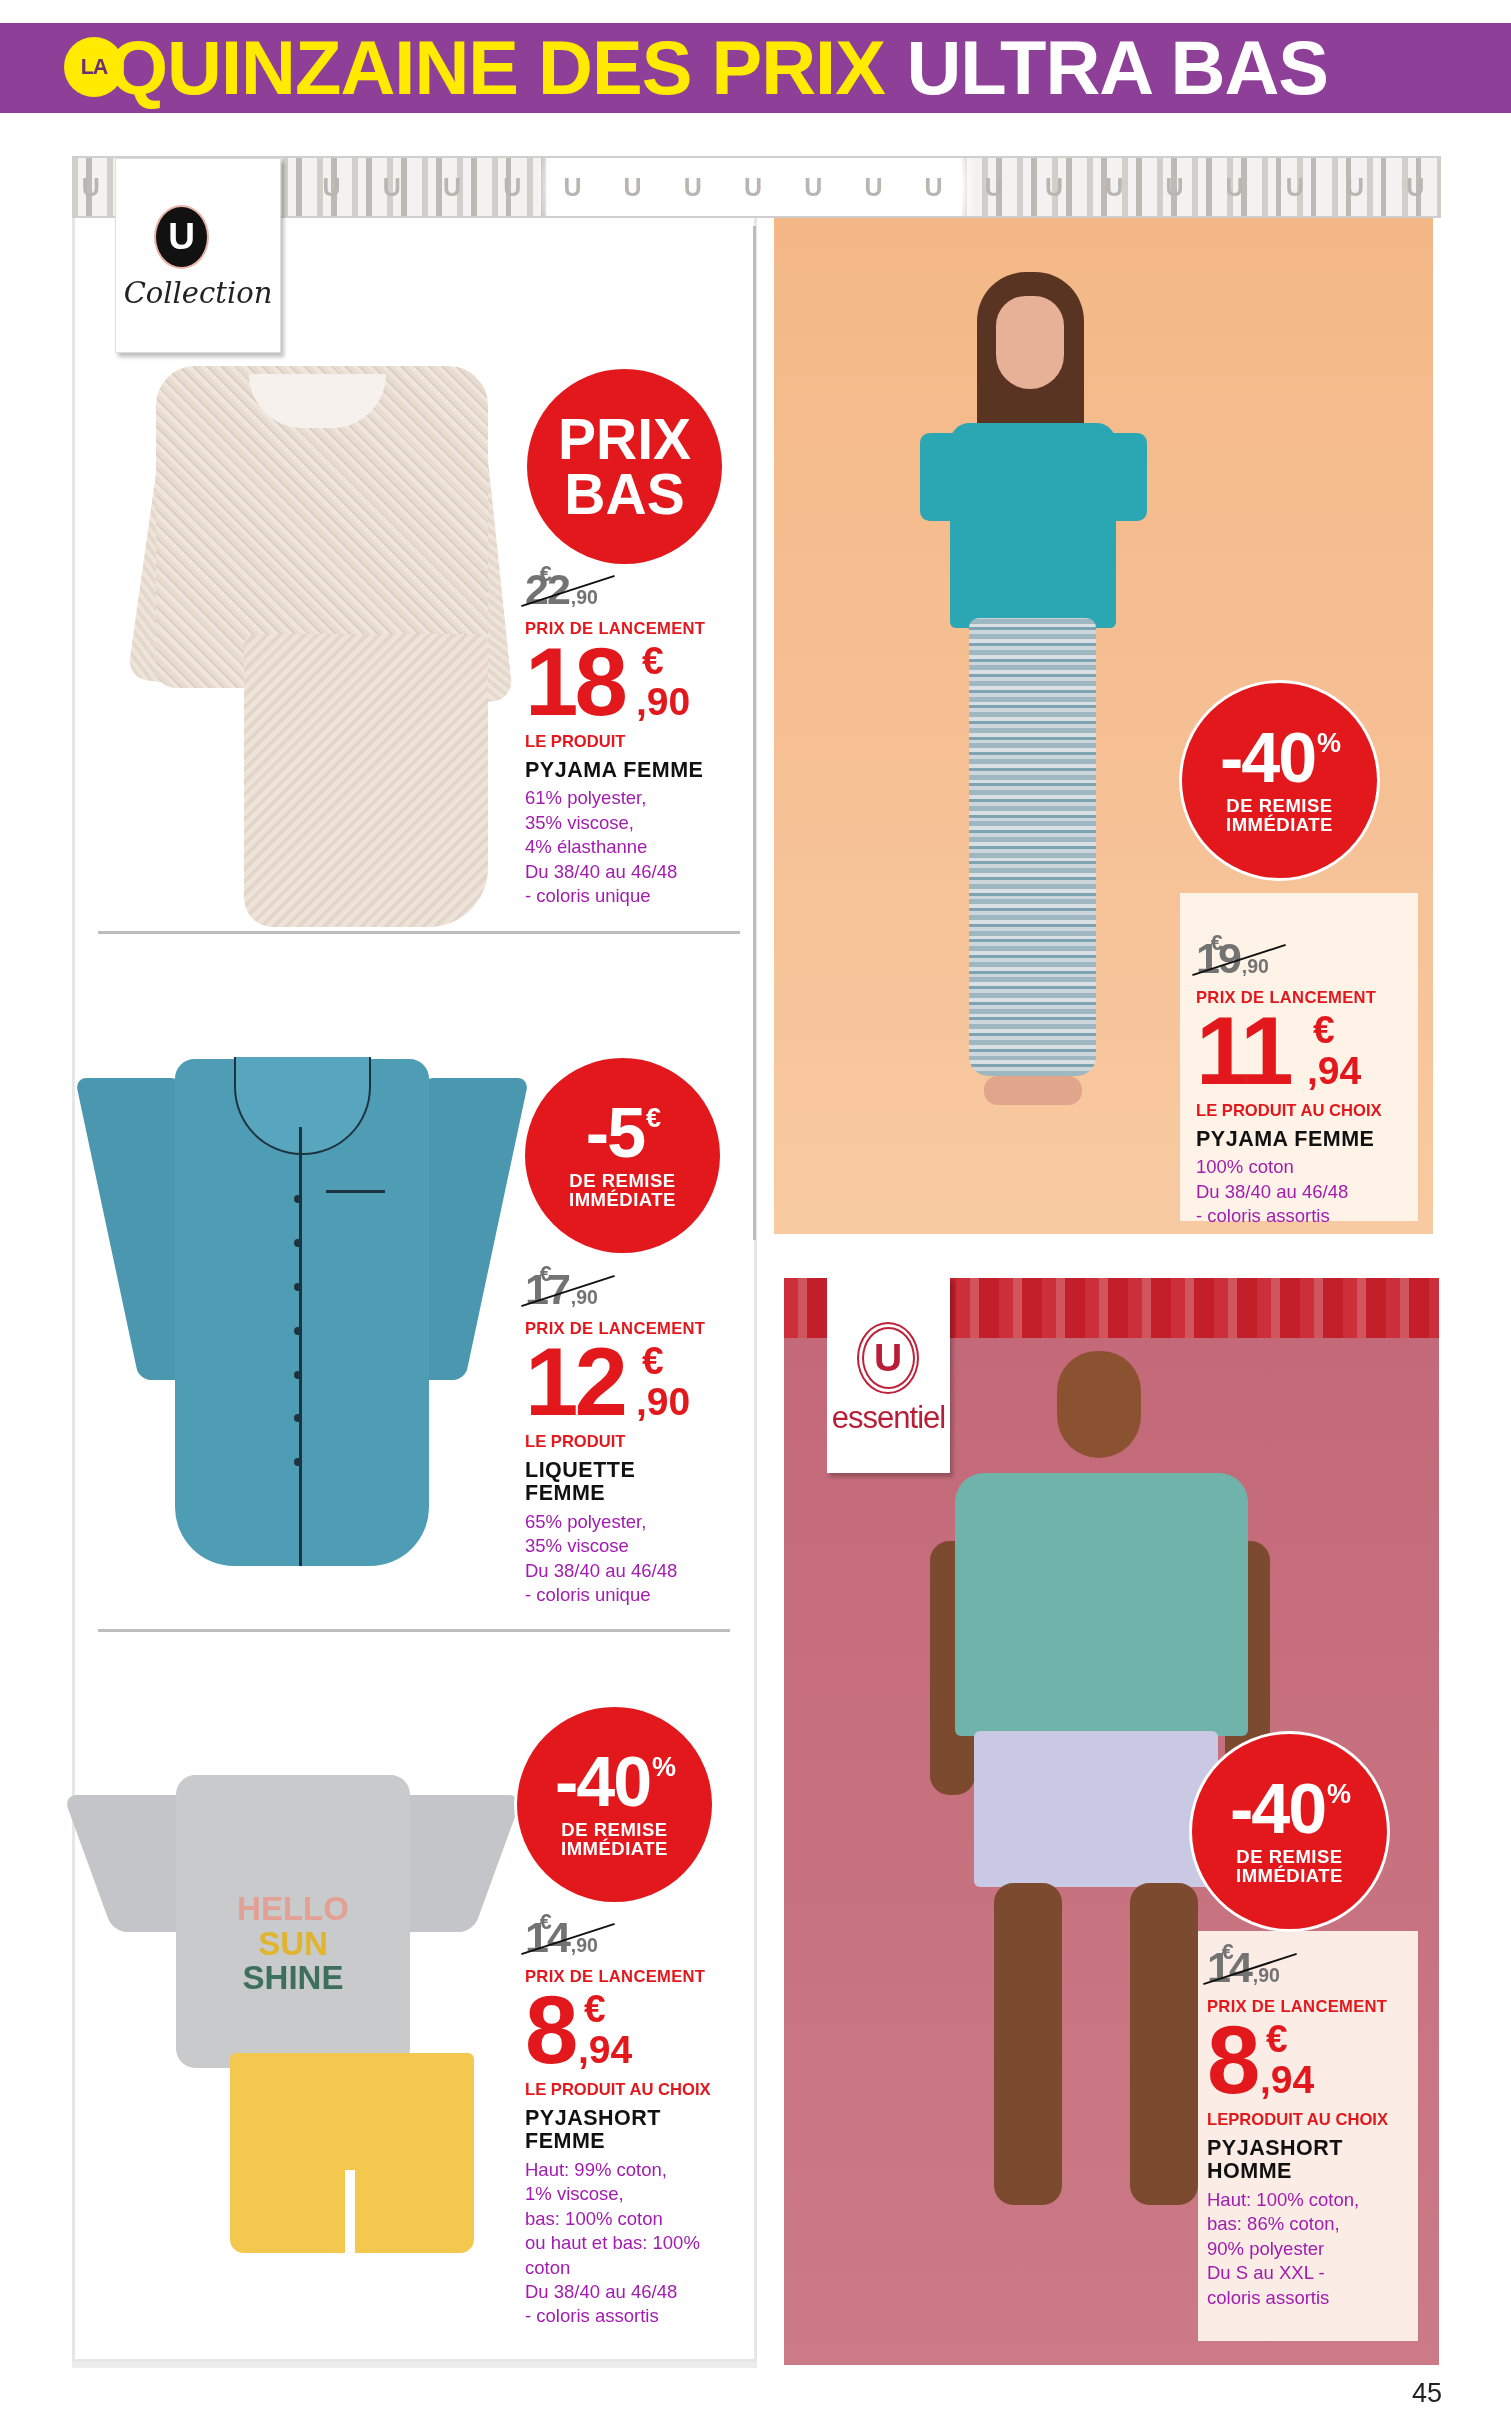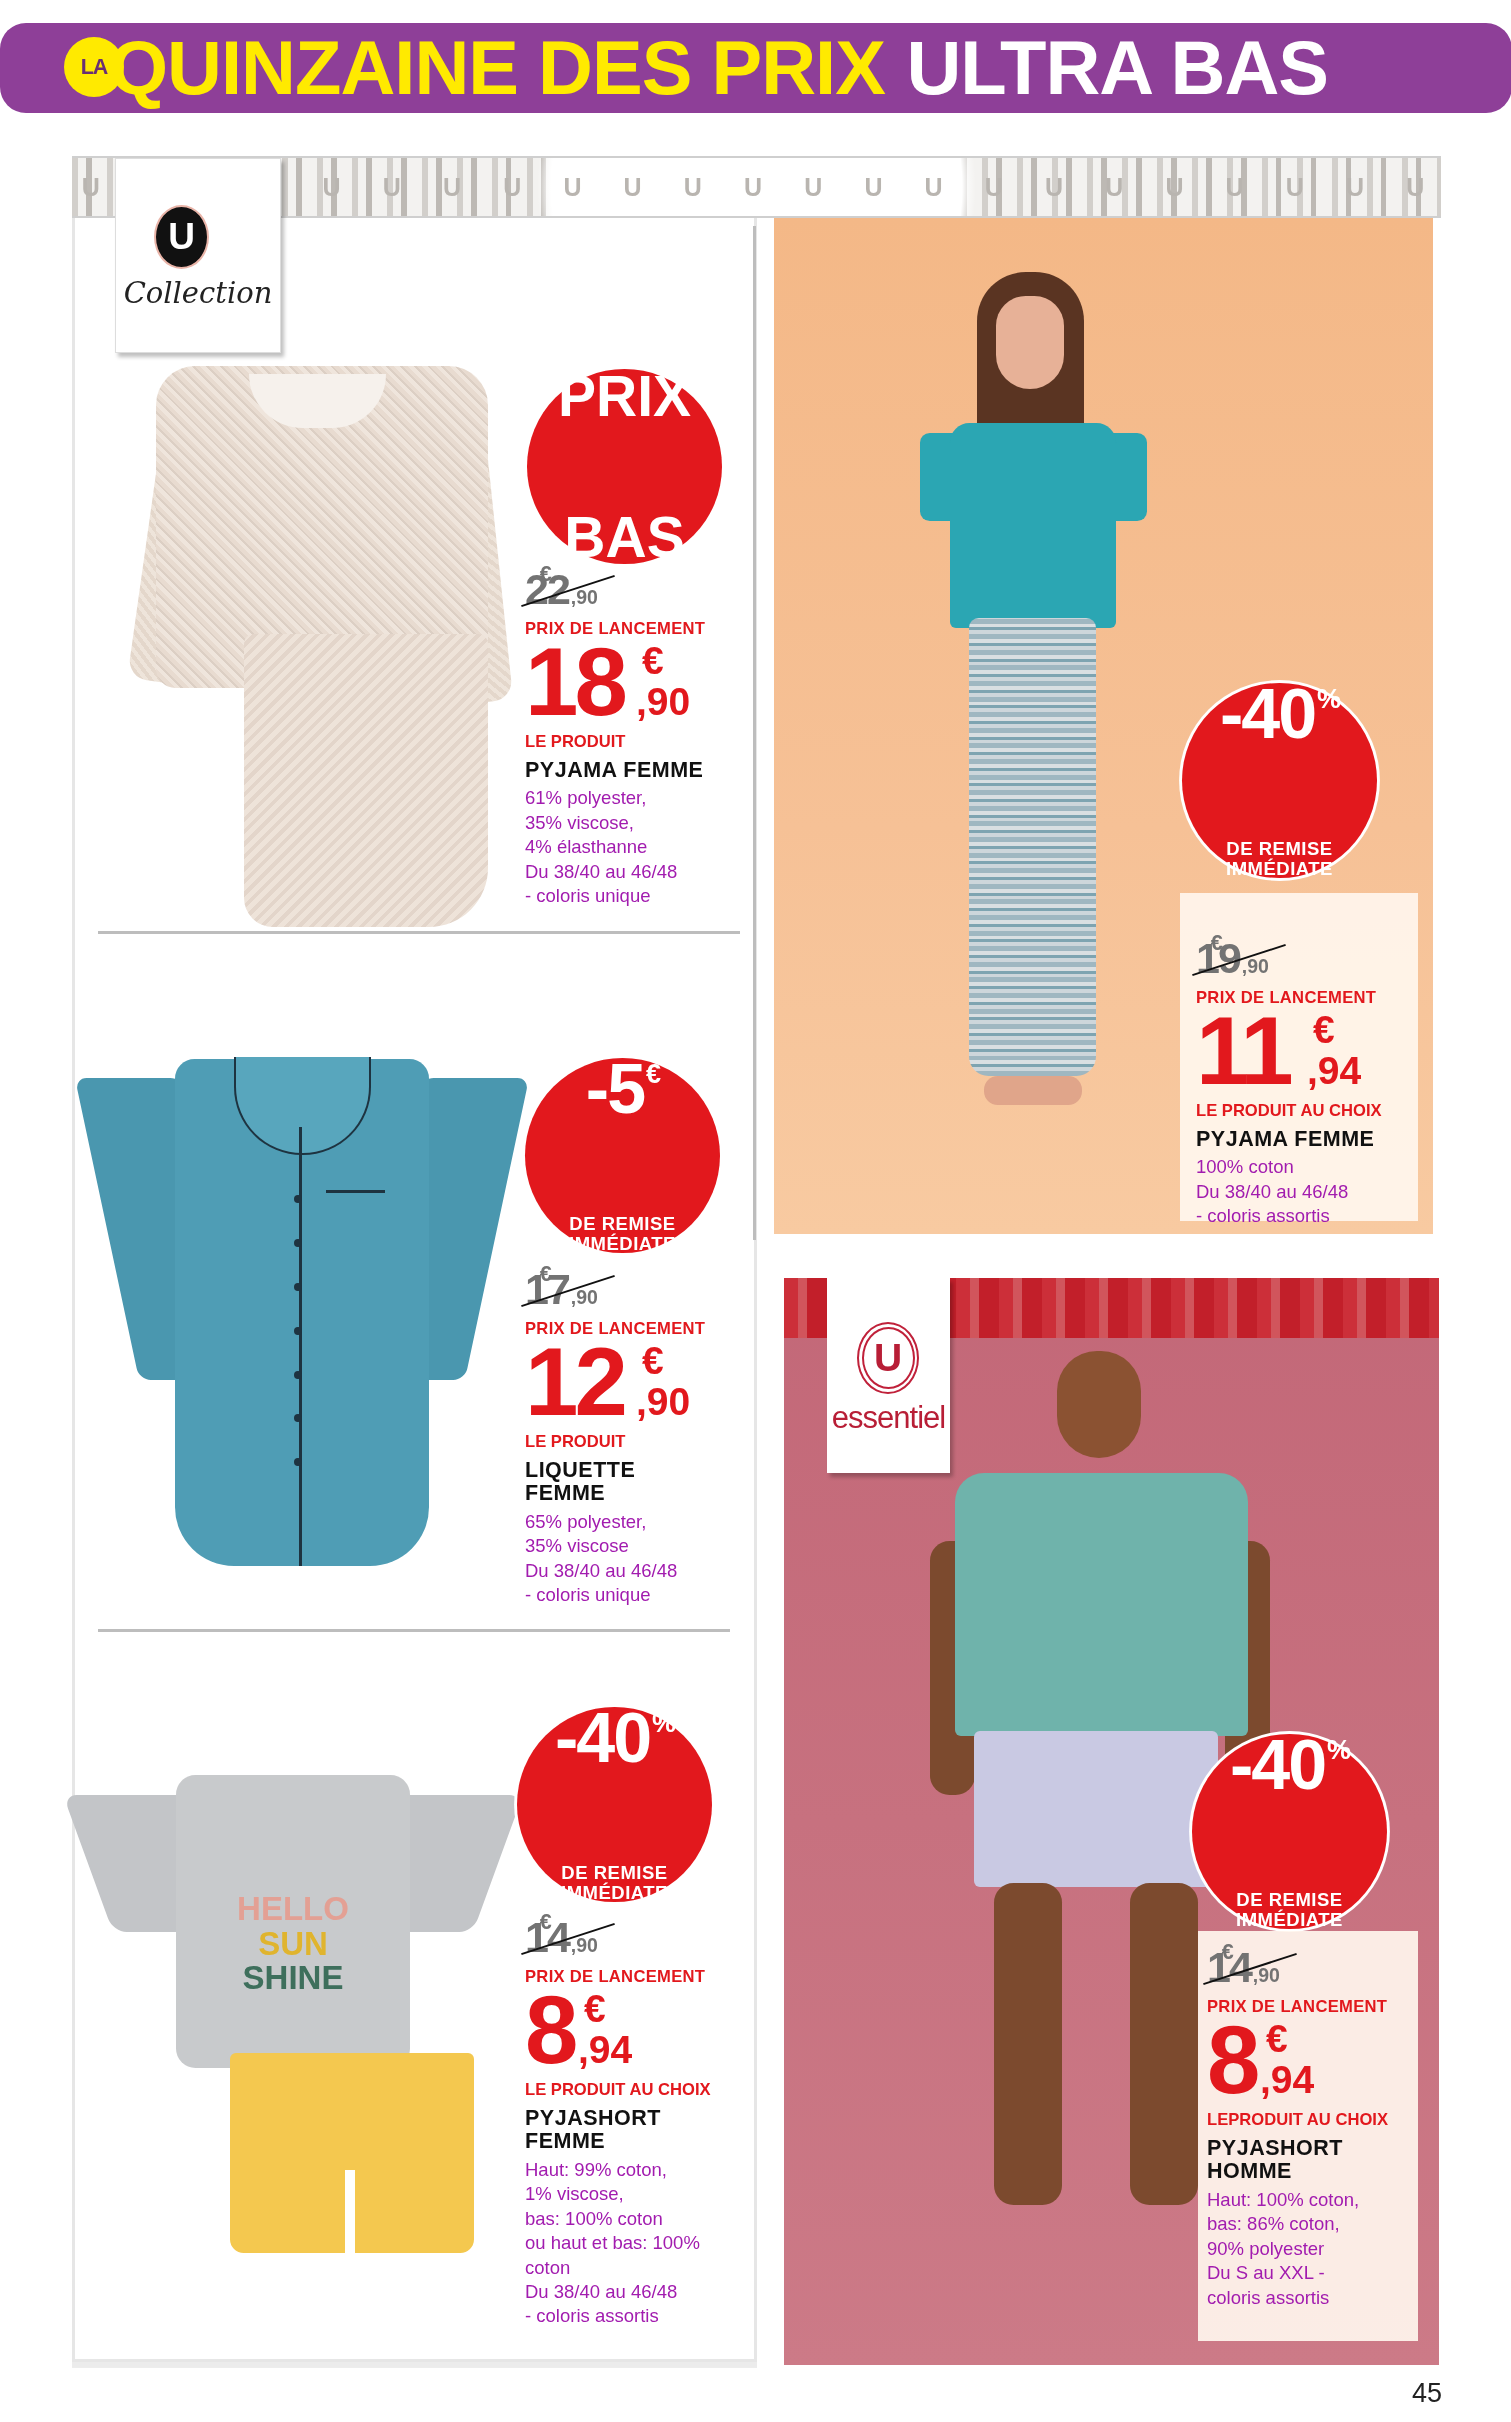--- a/index.html
+++ b/index.html
@@ -1,20 +1,20 @@
 <!DOCTYPE html>
 <html><head>
 <meta charset="utf-8">
 <style>
   *{box-sizing:border-box;margin:0;padding:0}
   html,body{width:1512px;height:2423px;background:#fff;overflow:hidden}
   body{position:relative;font-family:"Liberation Sans","DejaVu Sans",sans-serif;color:#1a1a1a}
 
   
-  .band{position:absolute;left:0;top:23.4px;width:1512px;height:90px;background:#8e3f98;border-radius:26px;}
+  .band{position:absolute;left:0;top:23.4px;width:1512px;height:90px;background:#8e3f98;}
   .band .la{position:absolute;left:64px;top:13.7px;width:60px;height:60px;border-radius:50%;background:#ffea00;
     font:700 21.5px "Liberation Sans",sans-serif;color:#6a2f74;display:flex;align-items:center;justify-content:center;letter-spacing:-1px}
   .band .title{position:absolute;left:109px;top:2px;height:86px;display:flex;align-items:center;
     font:700 76px/1 "Liberation Sans",sans-serif;letter-spacing:-1px;white-space:nowrap}
   .band .title .y{color:#ffea00}
   .band .title .w{color:#ffffff;margin-left:21.5px}
 
   
   .left-panel{position:absolute;left:72px;top:156px;width:685px;height:2206px;background:#fff;
     border:3.9px solid #e6e6e6;border-top:none;box-shadow:0 5.9px 0 #ececec}
@@ -53,21 +53,21 @@
   .tee .body{position:absolute;left:88px;top:0;width:234px;height:293px;background:#c8cacc;border-radius:19.5px}
   .tee .arm-l{position:absolute;left:0;top:19.5px;width:127px;height:137px;background:#c3c5c8;transform:skewX(20deg);border-radius:13.7px}
   .tee .arm-r{position:absolute;right:0;top:19.5px;width:127px;height:137px;background:#c3c5c8;transform:skewX(-20deg);border-radius:13.7px}
   .tee .print{position:absolute;left:117px;top:117px;width:176px;text-align:center;font:700 33px/1.05 "Liberation Sans",sans-serif}
   .tee .print .a{color:#e3a094}.tee .print .b{color:#e0b42e}.tee .print .c{color:#3e6f5c}
   .shorts-y{position:absolute;left:230px;top:2053px;width:244px;height:200px;background:#f4c84f;border-radius:5.9px 5.9px 13.7px 13.7px}
   .shorts-y:after{content:"";position:absolute;left:115px;top:117px;width:9.8px;height:83px;background:#fff}
 
   
   .badge{position:absolute;width:195px;height:195px;border-radius:50%;background:#e2181d;color:#fff;text-align:center;
-    box-shadow:0 0 0 2.9px #fff;display:flex;flex-direction:column;align-items:center;justify-content:space-between}
+    box-shadow:0 0 0 2.9px #fff;display:flex;flex-direction:column;align-items:center;justify-content:center}
   .badge .big{font:700 70px/0.9 "Liberation Sans",sans-serif;letter-spacing:-2px;position:relative}
   .badge .big sup{font-size:27px;vertical-align:top;position:relative;top:3.9px;margin-left:2px}
   .badge .sub{font:700 18.5px/1.05 "Liberation Sans",sans-serif;margin-top:5.9px;letter-spacing:0.5px}
   .badge.pb .big{font-size:57px;line-height:.95;letter-spacing:0}
 
   
   .price{position:absolute;width:224px}
   .price .old{position:relative;font:700 43px/1 "Liberation Sans",sans-serif;color:#737373;letter-spacing:-2px;height:45px}
   .price .old .dec{font-size:19.5px;letter-spacing:0;margin-left:2px}
   .price .old .cur{position:absolute;font-size:21.5px;top:-3.9px;margin-left:-29px}

